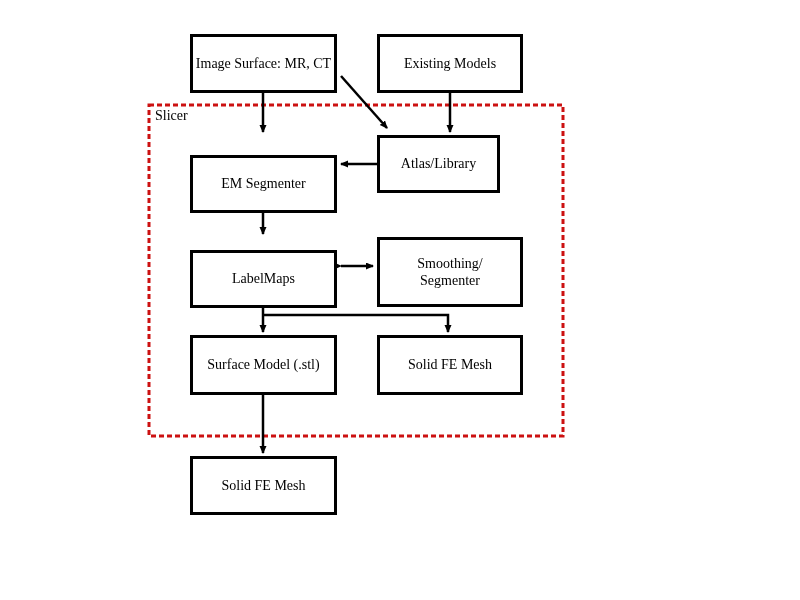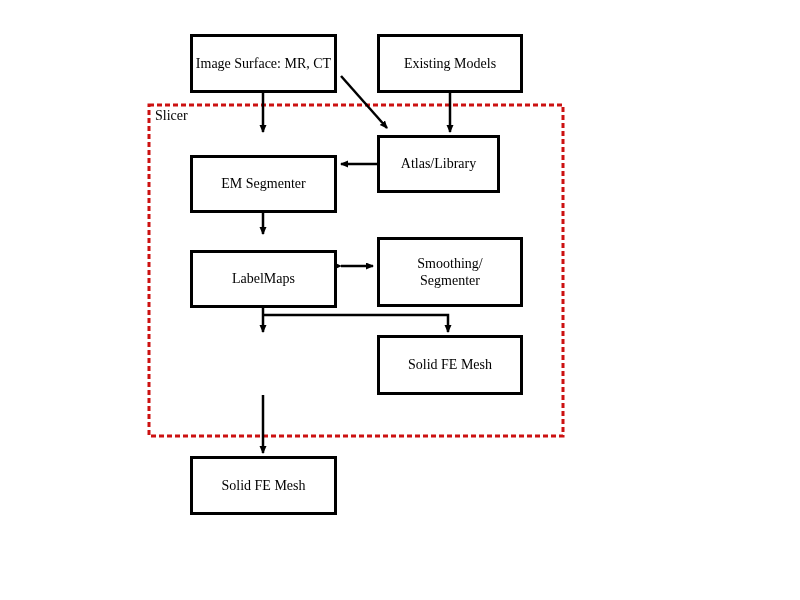--- a/index.html
+++ b/index.html
@@ -100,20 +100,23 @@
     <span>LabelMaps</span>
   </div>
 
   <div class="box" style="left:377px; top:237px; width:146px; height:70px;">
     <span>
       <span style="display:block;">Smoothing/</span>
       <span style="display:block;">Segmenter</span>
     </span>
   </div>
 
+  <div class="box" style="left:190px; top:335px; width:147px; height:60px;">
+    <span>Surface Model (.stl)</span>
+  </div>
 
   <div class="box" style="left:377px; top:335px; width:146px; height:60px;">
     <span>Solid FE Mesh</span>
   </div>
 
   <div class="box" style="left:190px; top:456px; width:147px; height:59px;">
     <span>Solid FE Mesh</span>
   </div>
 
 </div>

